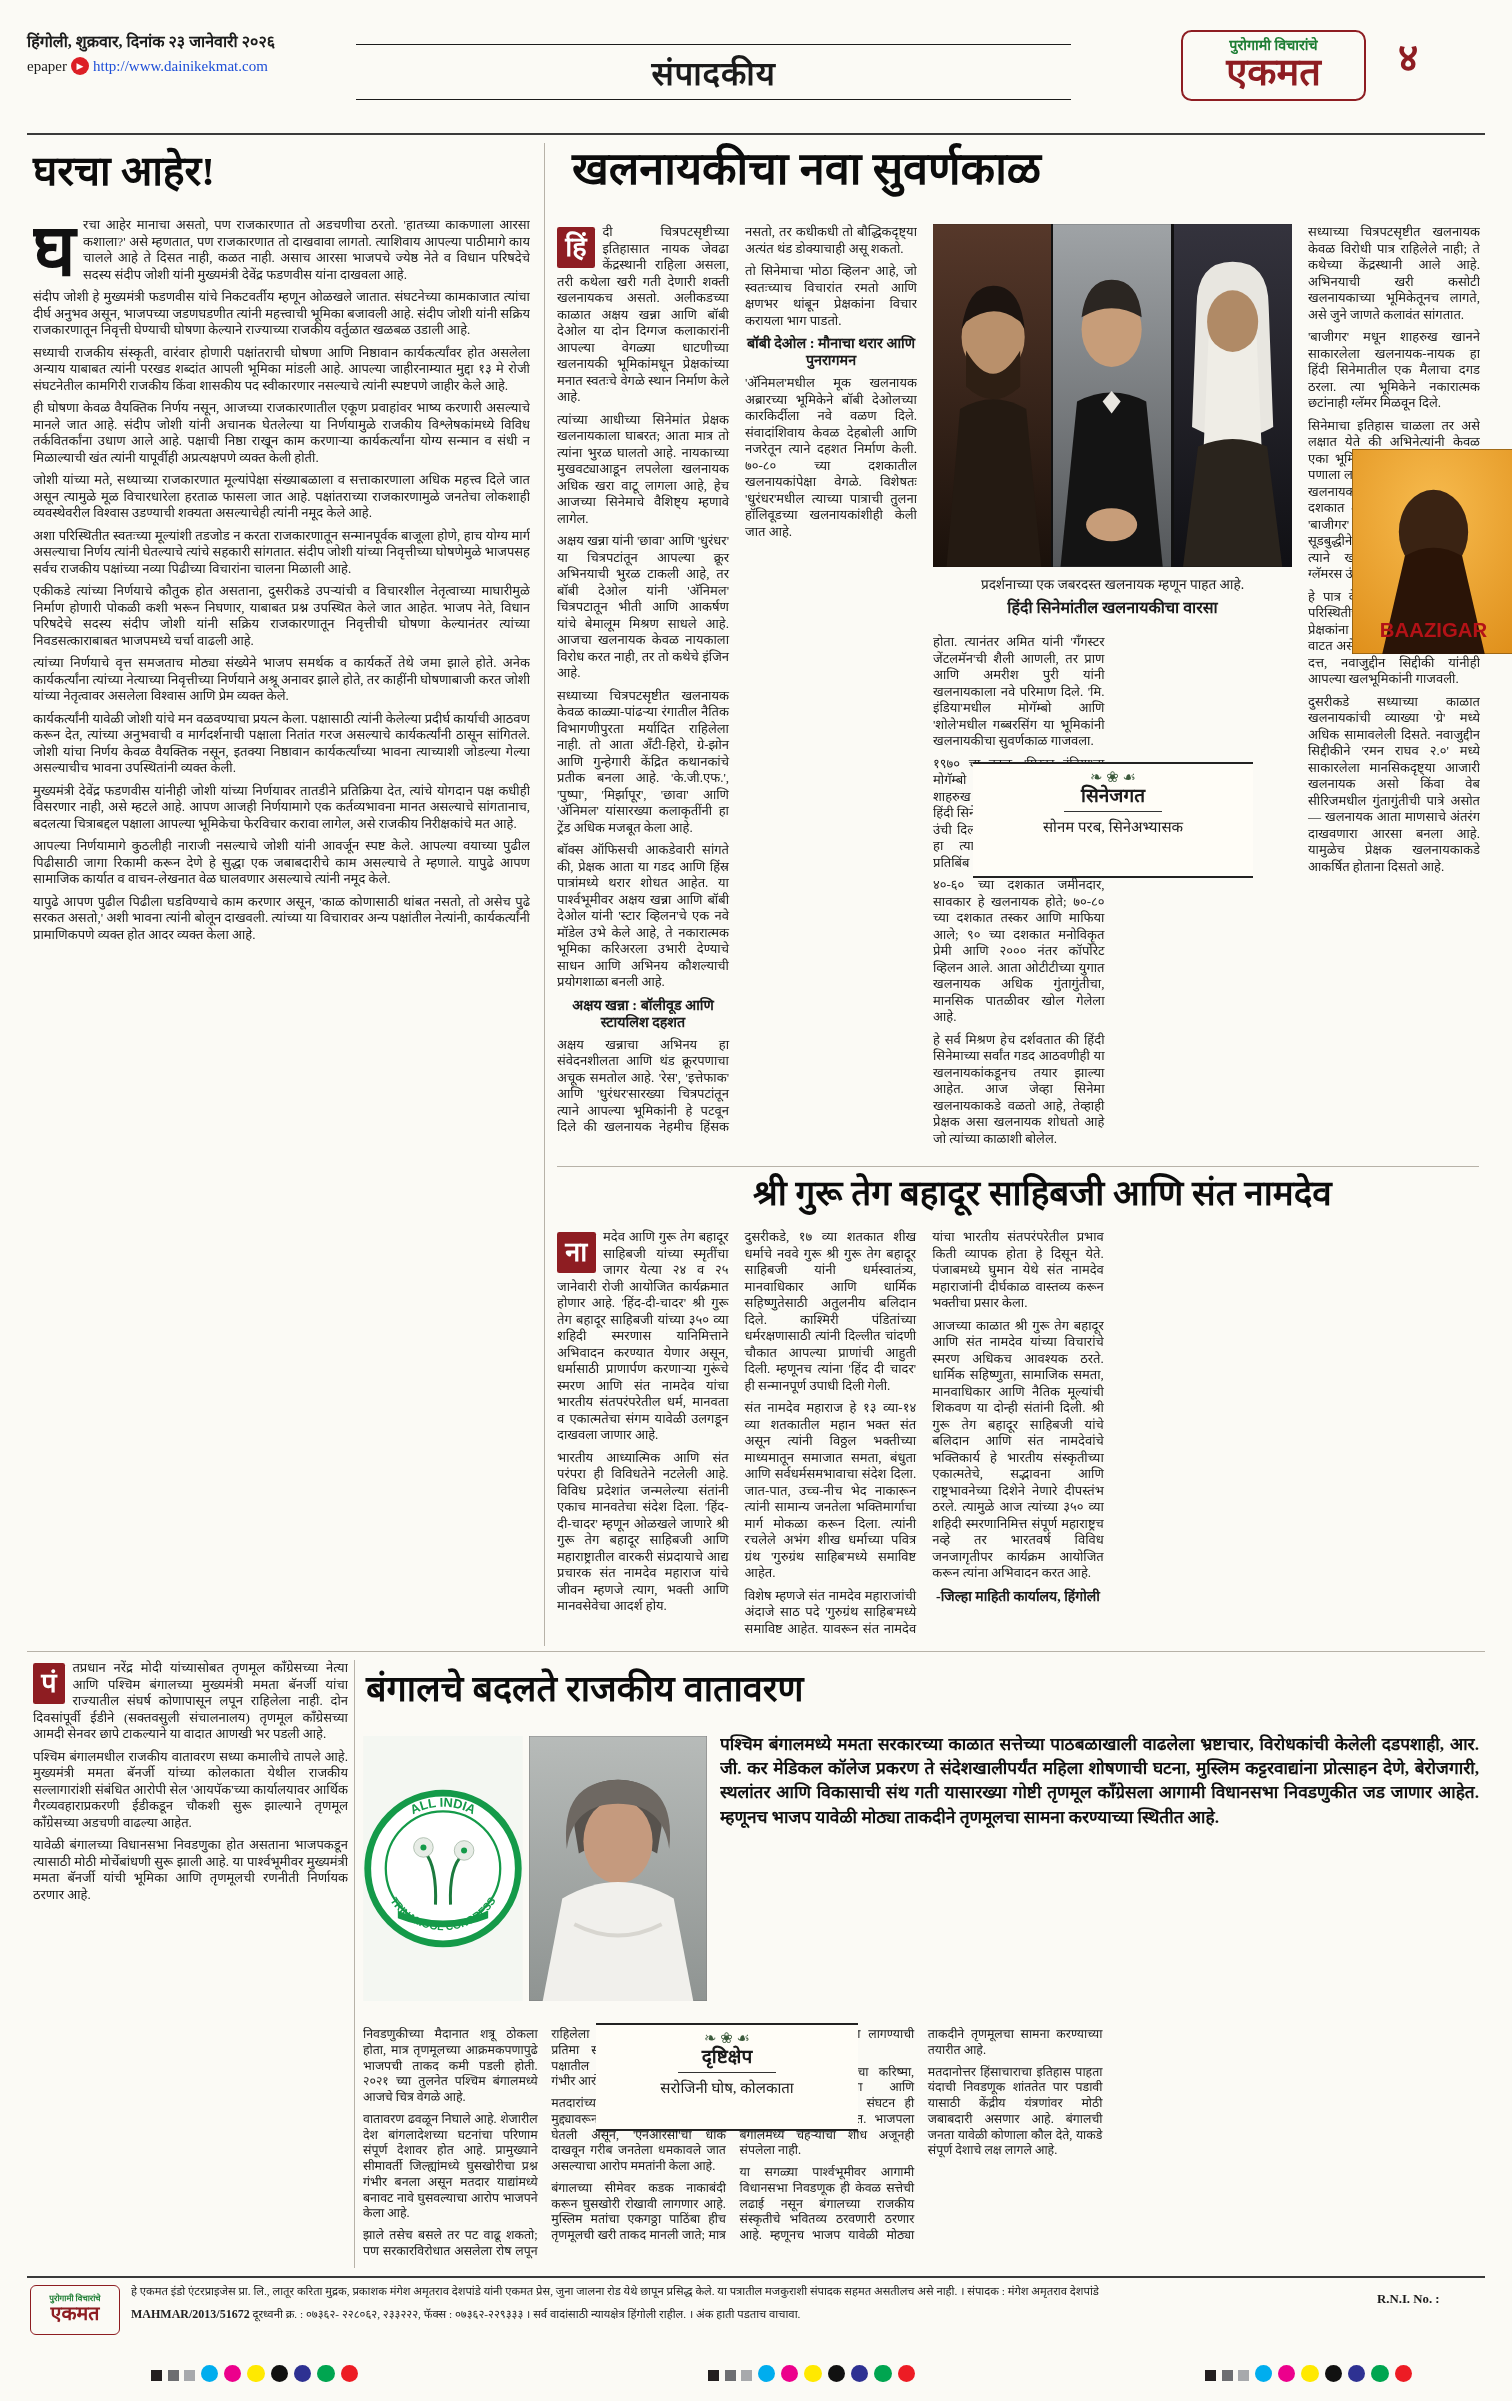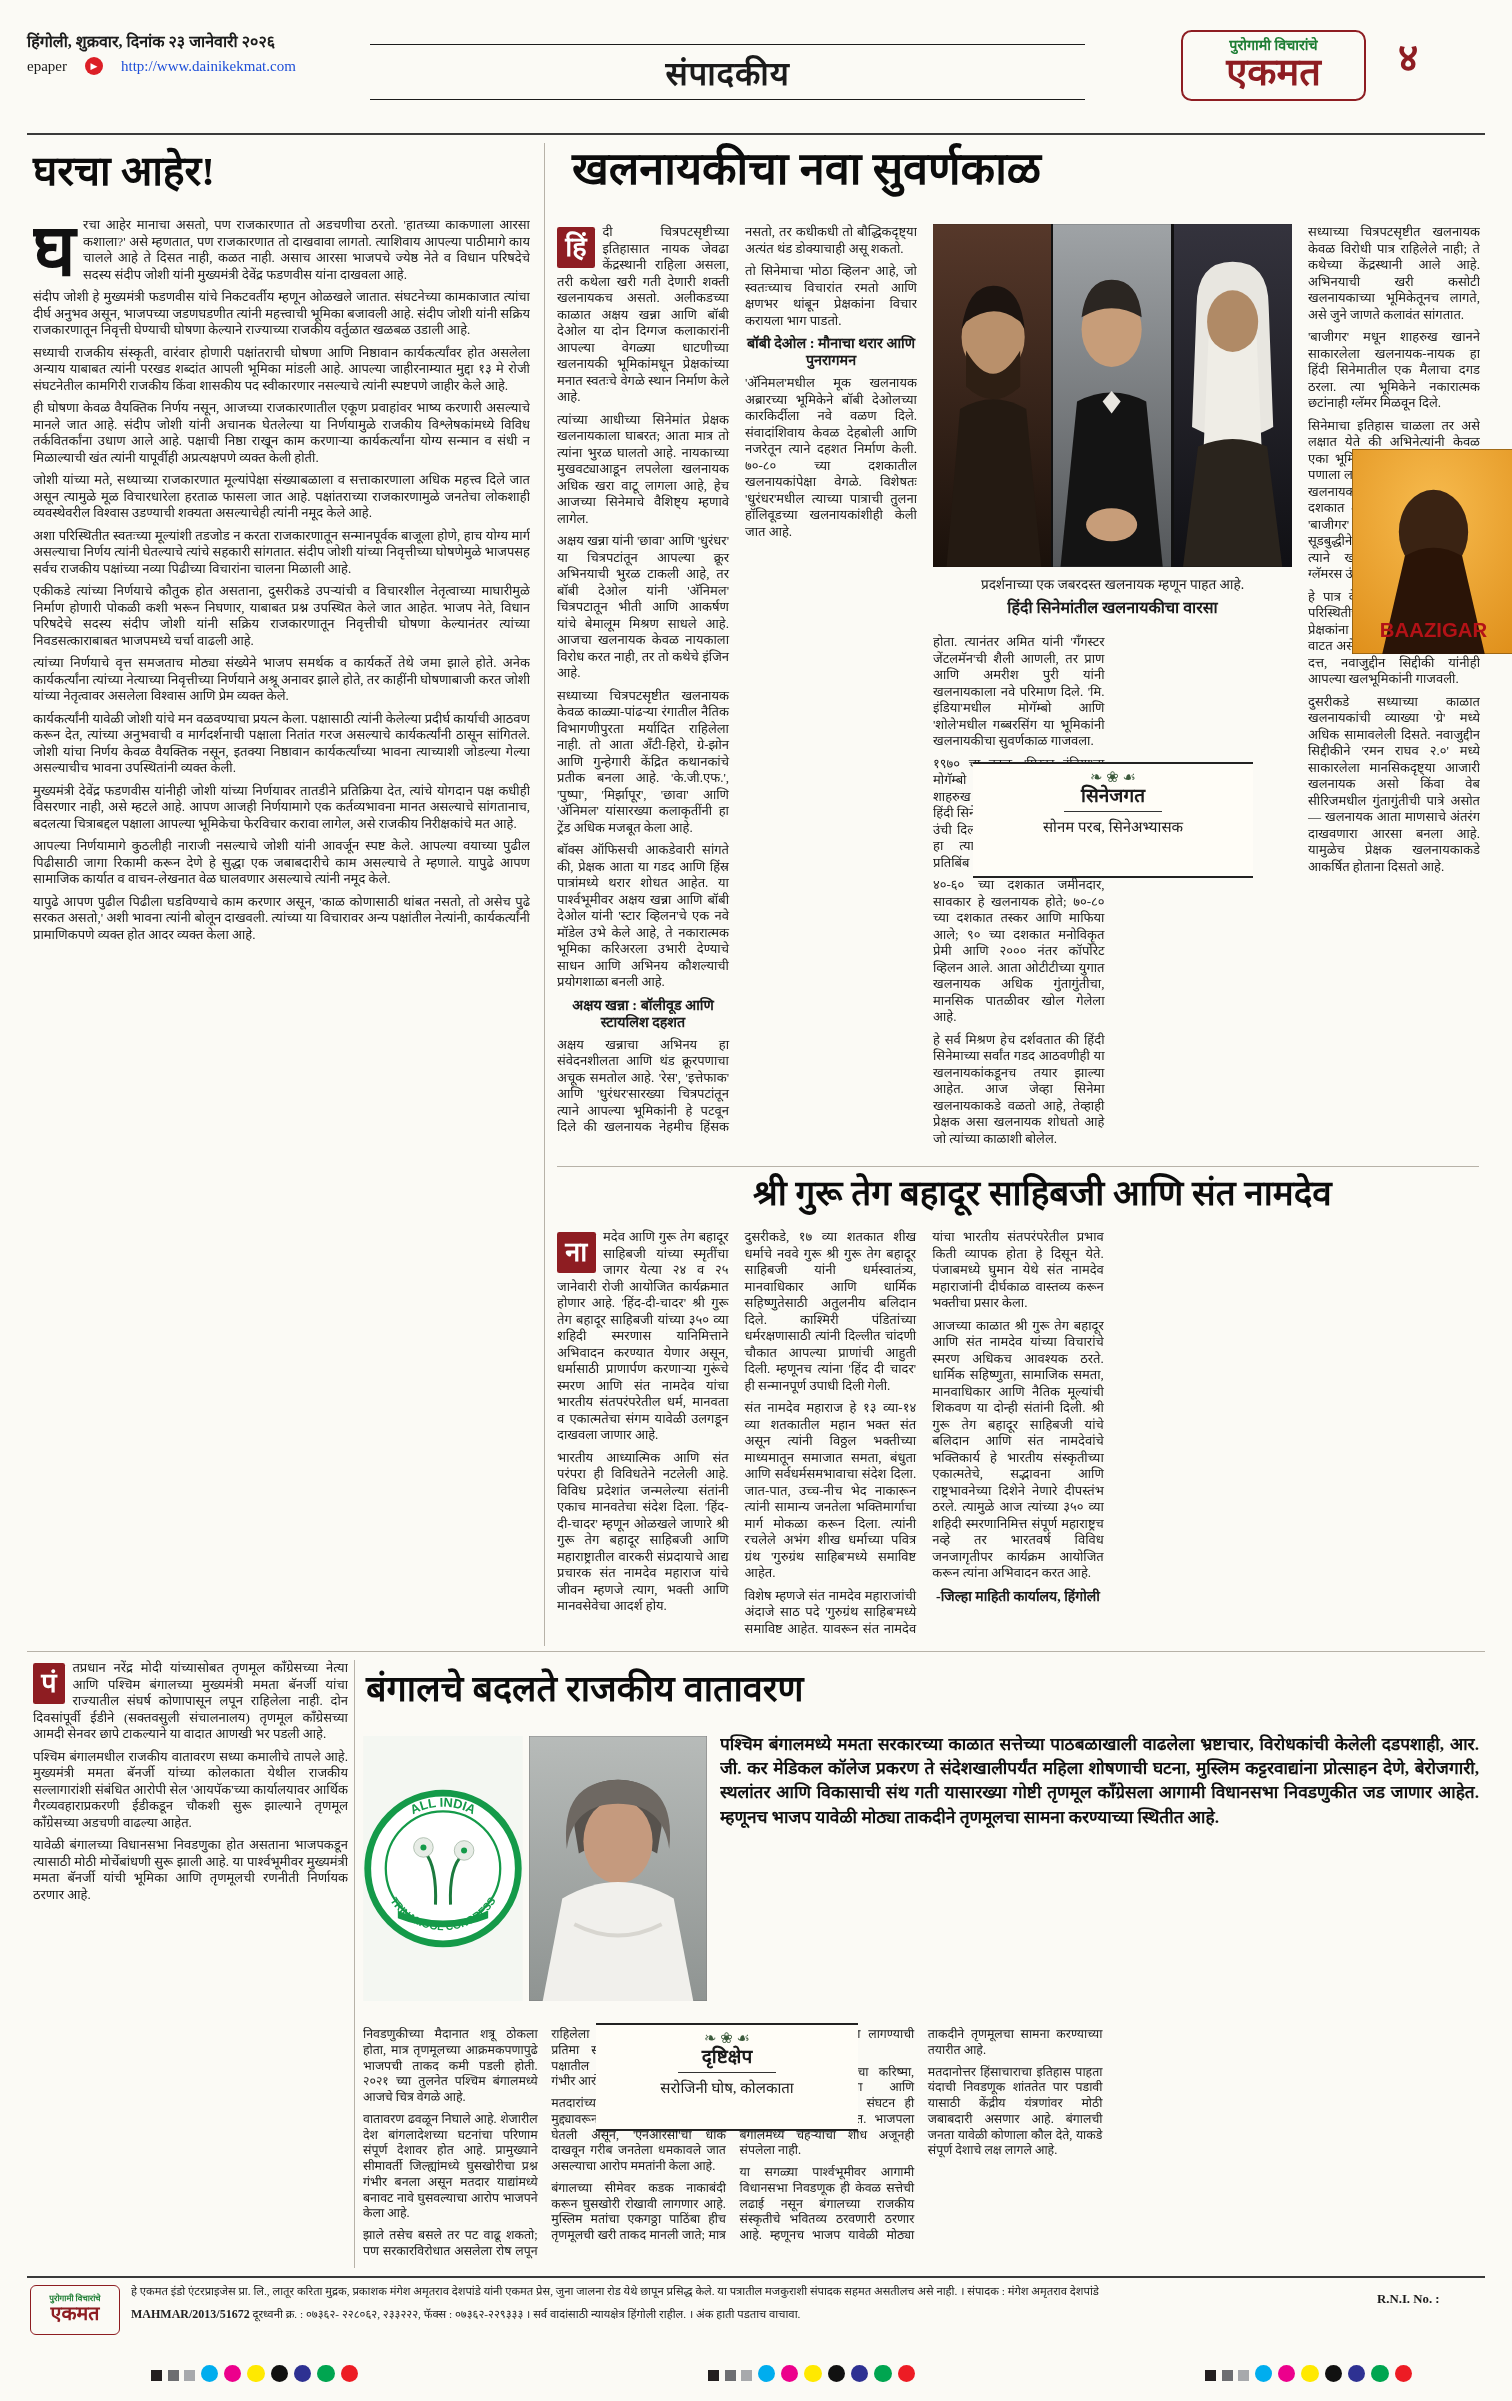--- a/index.html
+++ b/index.html
@@ -14,21 +14,21 @@
   .body-text p{margin:0 0 6px}
   .crosshead{font-weight:bold;text-align:center;font-size:14.3px;line-height:1.2;margin:7.5px 0 6px}
   .signoff{font-weight:bold;text-align:center;font-size:14px;margin-top:6px}
   .dropcap{float:left;font-weight:bold;color:#111;font-size:72px;line-height:.78;padding:6px 7.5px 0 0}
   .dropcap.boxed{background:#8e1d22;color:#fff;font-size:27px;line-height:1;padding:6.8px 8.3px;margin:3px 7.5px 1.5px 0;border-radius:2.3px}
   .cols2{column-count:2;column-gap:16px;column-fill:auto}
   .cols5{column-count:5;column-gap:16px;column-fill:auto}
   .cols6{column-count:6;column-gap:13.6px;column-fill:auto;font-size:12.4px}
   .section-banner{border-top:1.5px solid #1b1b1b;border-bottom:1.5px solid #1b1b1b;text-align:center;font-size:33px;font-weight:bold;padding:4.5px 0;letter-spacing:0.8px}
   .dateline{font-size:16px;font-weight:bold}
-  .epaper-row{font-size:15px;display:flex;align-items:center;gap:18px}
+  .epaper-row{font-size:15px;display:flex;align-items:center;gap:4px}
   .play-icon{display:inline-flex;align-items:center;justify-content:center;width:18px;height:18px;border-radius:50%;background:#dc1f26;color:#fff;font-size:9px}
   .masthead-box{border:2.3px solid #8e1d22;border-radius:10.5px;display:flex;flex-direction:column;align-items:center;justify-content:center}
   .mast-tagline{color:#1e7e34;font-size:14.3px;font-weight:bold;line-height:1}
   .mast-name{color:#8e1d22;font-size:38px;font-weight:bold;line-height:1.05}
   .page-num{color:#8e1d22;font-size:39px;font-weight:bold}
   .photo-strip{display:flex;gap:2.3px;background:#111}
   .photo-strip svg{display:block}
   .photo-caption{font-size:13.6px;text-align:center}
   .photo-title{font-size:16px;font-weight:bold;text-align:center}
   .inset-box{background:#fffdf7;border-top:2.3px solid #222;border-bottom:2.3px solid #222;text-align:center;padding:6px 4.5px;overflow:hidden}
@@ -48,21 +48,21 @@
 </style>
 </head>
 <body>
 
 <div class="abs dateline" style="left:27px;top:30px">हिंगोली, शुक्रवार, दिनांक २३ जानेवारी २०२६</div>
 <div class="abs epaper-row" style="left:27px;top:57px">
   <span>epaper</span>
   <span class="play-icon">▶</span>
   <span style="text-decoration:none;color:#1d4ed8">http://www.dainikekmat.com</span>
 </div>
-<div class="abs section-banner" style="left:370px;top:44px;width:715px">
+<div class="abs section-banner" style="left:356px;top:44px;width:715px">
   <span>संपादकीय</span>
 </div>
 <div class="abs masthead-box" style="left:1181px;top:30px;width:185px;height:71px">
   <div class="mast-tagline">पुरोगामी विचारांचे</div>
   <div class="mast-name">एकमत</div>
 </div>
 <div class="abs page-num" style="left:1398px;top:29px">४</div>
 <div class="abs rule" style="left:27px;top:133px;width:1458px;height:1.5px"></div>
 
 <div class="abs headline" style="left:33px;top:149px;width:497px;font-size:41px">घरचा आहेर!</div>

